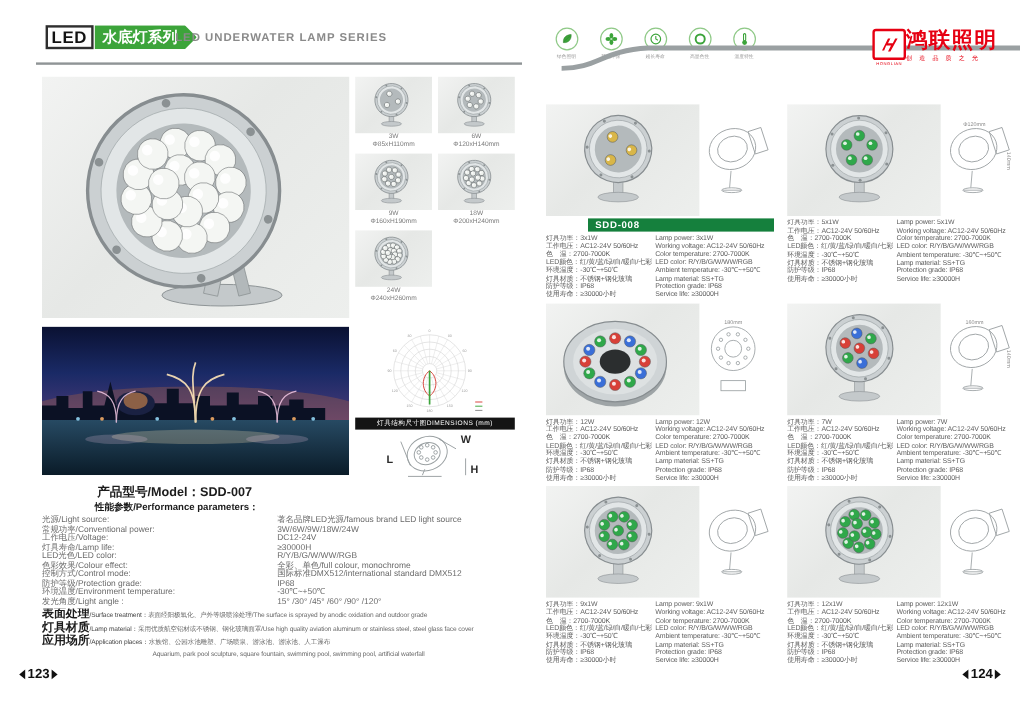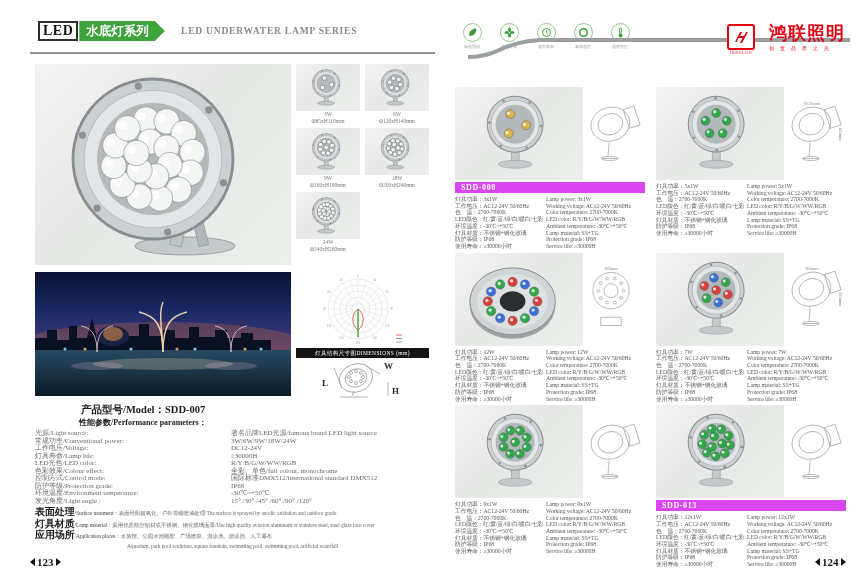--- a/index.html
+++ b/index.html
@@ -1,39 +1,39 @@
 <!DOCTYPE html>
 <html><head>
 <meta charset="utf-8">
 <style>
   html,body{margin:0;padding:0;background:#fff;}
   #canvas{position:relative;width:860px;height:587px;background:#fff;overflow:hidden;
-          font-family:Liberation Serif, serif;color:#222;}
+          font-family:Liberation Sans, sans-serif;color:#222;}
   
   .led-badge{position:absolute;left:38px;top:21px;display:flex;height:20px;}
   .led-box{background:#fdfdfd;border:2px solid #2e2e2e;color:#111;font-weight:bold;
            font-size:14px;line-height:16px;padding:0 3px;letter-spacing:.5px;}
   .green-arrow{background:#3ca43a;color:#fff;font-weight:bold;font-size:12.5px;
                display:flex;align-items:center;padding:0 16px 0 7px;margin-left:1px;
                clip-path:polygon(0 0,calc(100% - 10px) 0,100% 50%,calc(100% - 10px) 100%,0 100%);}
   .series-en{position:absolute;left:146px;top:26px;font-size:9.5px;font-weight:bold;
-             color:#8a8a8a;letter-spacing:.8px;margin-left:35px;}
+             color:#8a8a8a;letter-spacing:.8px;}
   .header-rule{position:absolute;left:30px;top:52px;width:405px;height:2px;background:#8f9496;}
   .features{position:absolute;left:457px;top:23px;display:flex;gap:7px;}
   .feat{width:30px;text-align:center;}
   .feat-circle{width:17px;height:17px;border:1px solid #8fc987;border-radius:50%;
                margin:0 auto;display:flex;align-items:center;justify-content:center;background:#fff;}
   .feat-label{font-size:4px;color:#9a9a9a;margin-top:2px;white-space:nowrap;}
   .swoosh{position:absolute;left:440px;top:30px;}
   .brand{position:absolute;left:727px;top:24px;display:flex;align-items:flex-start;}
   .brand-mark-wrap{text-align:center;}
   .brand-mark{width:24px;height:22px;border:2px solid #e60012;border-radius:3px;
               display:flex;align-items:center;justify-content:center;background:#fff;}
   .brand-en{font-size:3.5px;color:#e60012;letter-spacing:.4px;margin-top:1px;}
-  .brand-right{margin-left:14px;}
+  .brand-right{margin-left:0;}
   .brand-cn{font-size:18px;font-weight:bold;color:#e60012;letter-spacing:1px;line-height:19px;}
   .brand-slogan{font-size:5px;color:#e60012;letter-spacing:6px;margin-top:2px;}
   
   .photo{background:linear-gradient(135deg,#f2f3f2 0%,#e6e8e6 45%,#edefed 100%);}
   
   #mainPhoto{position:absolute;left:35px;top:64px;width:256px;height:201px;}
   #variants{position:absolute;left:296px;top:64px;width:133px;display:grid;
             grid-template-columns:64px 64px;column-gap:5px;row-gap:4px;}
   .thumb-box{height:47px;display:flex;align-items:center;justify-content:center;}
   .cap{font-size:5.5px;color:#7a7a7a;text-align:center;line-height:6.5px;}
@@ -54,30 +54,30 @@
   .n-lead-cn{font-size:10px;font-weight:bold;color:#1c1c1c;}
   .n-lead-en{color:#444;}
   .n-extra{margin-left:92px;line-height:9px;}
   
   #products{position:absolute;left:455px;top:87px;width:392px;display:grid;
             grid-template-columns:190px 190px;column-gap:11px;row-gap:3px;}
   .product{width:190px;}
   .p-photos{display:flex;height:93px;}
   .p-img{width:128px;height:93px;flex:none;}
   .p-draw{flex:1;background:#fff;display:flex;align-items:center;justify-content:center;}
-  .p-bar{height:11px;background:#d946ef;color:#fff;font-size:8px;font-weight:bold;
-         line-height:11px;padding-left:6px;letter-spacing:.6px;margin-top:2px;}
+  .p-bar{height:11px;background:#15803d;color:#fff;font-size:8px;font-weight:bold;
+         line-height:11px;padding-left:6px;letter-spacing:.6px;margin-top:2px;margin-left:35px;}
   .p-specs{display:flex;margin-top:3px;font-size:5.8px;color:#5d5d5d;letter-spacing:-0.1px;}
   .spec-col{line-height:6.7px;white-space:nowrap;overflow:hidden;}
   .spec-cn{width:91px;flex:none;}
   .spec-en{flex:1;}
   
   .footer{position:absolute;top:556px;display:flex;align-items:center;gap:2px;
           font-size:11px;font-weight:bold;color:#111;}
-  #footerLeft{left:30px;} #footerRight{left:802px;margin-left:13px;}
+  #footerLeft{left:16px;} #footerRight{left:802px;}
   .tri{width:0;height:0;border-top:4px solid transparent;border-bottom:4px solid transparent;}
   .tri-l{border-right:5px solid #111;}
   .tri-r{border-left:5px solid #111;}
 </style>
 </head>
 <body>
 
 <div id="canvas">
 
   <div class="led-badge">
@@ -971,21 +971,20 @@
             <ellipse cx="26.4" cy="25.2" rx="19.6" ry="16.8" fill="none" stroke="#9aa0a2" stroke-width="0.7"></ellipse>
             <ellipse cx="26.4" cy="25.2" rx="12.6" ry="10.5" fill="none" stroke="#9aa0a2" stroke-width="0.7"></ellipse>
             <rect x="43.2" y="15.4" width="11.200000000000001" height="19.6" fill="none" stroke="#9aa0a2" stroke-width="0.7"></rect>
           </g>
               <line x1="25.2" y1="43.4" x2="24" y2="57.4" fill="none" stroke="#9aa0a2" stroke-width="0.7"></line>
               <line x1="18" y1="59.5" x2="33.6" y2="59.5" fill="none" stroke="#9aa0a2" stroke-width="0.7"></line>
               <ellipse cx="25.8" cy="59.5" rx="8.4" ry="2" fill="none" stroke="#9aa0a2" stroke-width="0.7"></ellipse>
             </svg>
           </div>
         </div>
-        <div class="p-bar">SDD-013</div>
         <div class="p-specs">
           <div class="spec-col spec-cn">
             <div>灯具功率：12x1W</div>
             <div>工作电压：AC12-24V 50/60Hz</div>
             <div>色　温：2700-7000K</div>
             <div>LED颜色：红/黄/蓝/绿/白/暖白/七彩</div>
             <div>环境温度：-30℃~+50℃</div>
             <div>灯具材质：不锈钢+钢化玻璃</div>
             <div>防护等级：IP68</div>
             <div>使用寿命：≥30000小时</div>

